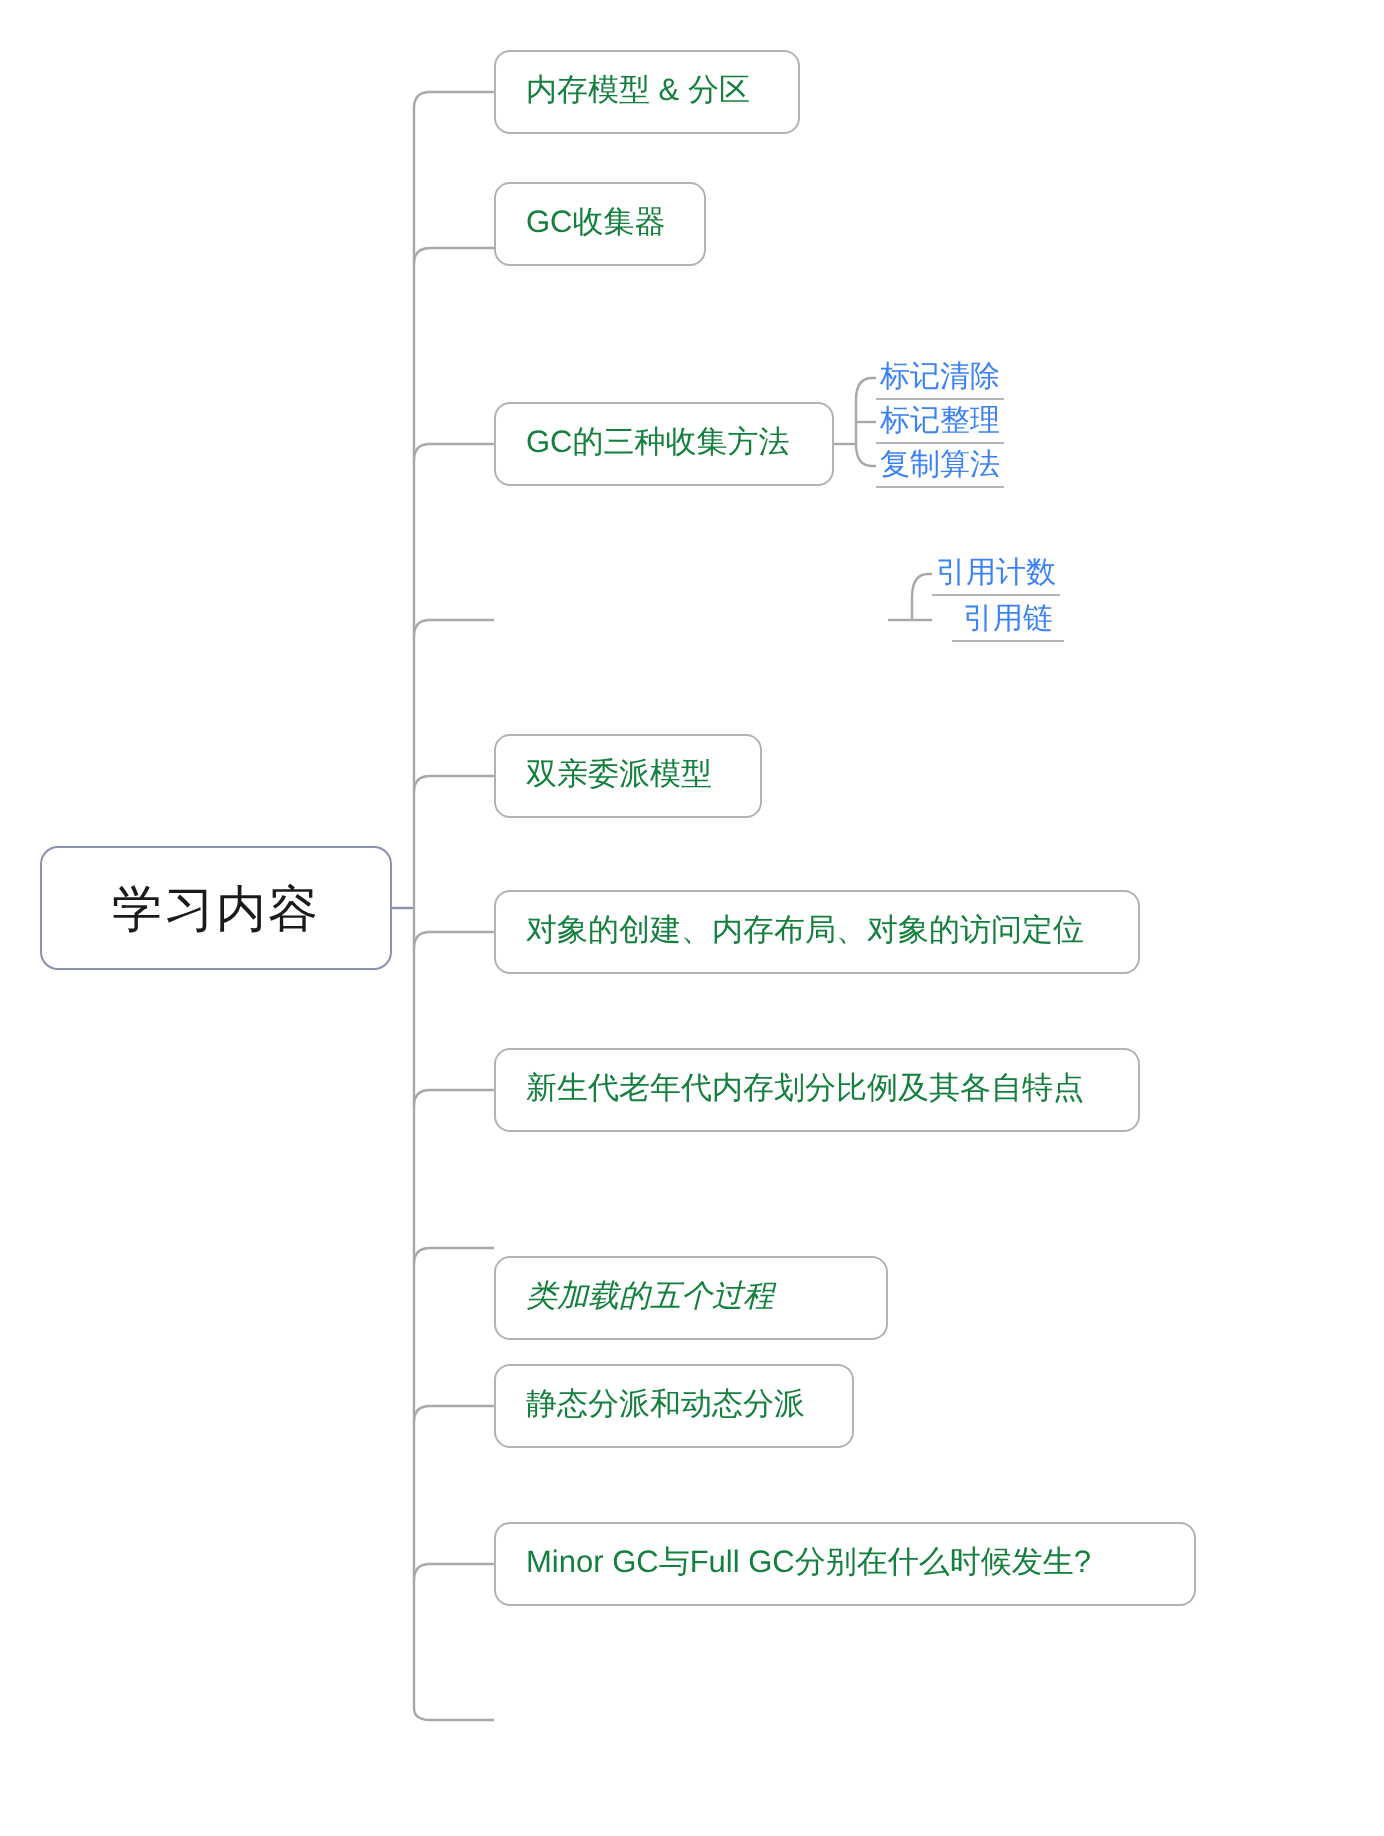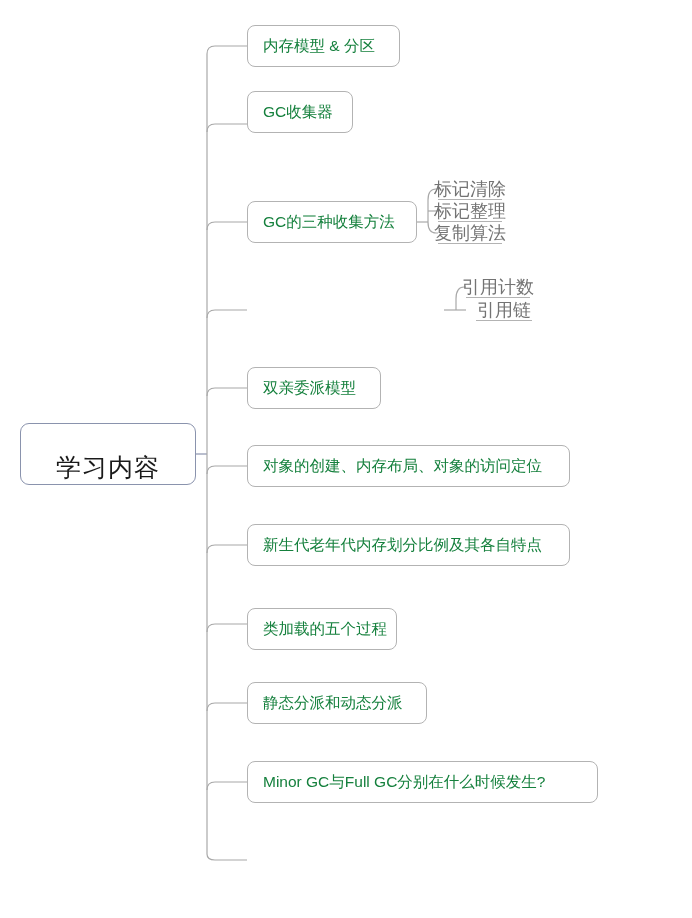--- a/index.html
+++ b/index.html
@@ -21,21 +21,21 @@
     position: absolute;
     left: 20px;
     top: 423px;
     width: 176px;
     height: 62px;
     box-sizing: border-box;
     border: 1.4px solid #8a93ad;
     border-radius: 9px;
     background: #ffffff;
     display: flex;
-    align-items: flex-end;
+    align-items: center;
     justify-content: center;
   }
   .root-label {
     font-family: "DejaVu Serif", "Liberation Serif", serif;
     font-size: 25px;
     color: #1a1a1a;
     letter-spacing: 1px;
     white-space: nowrap;
   }
 
@@ -63,22 +63,22 @@
     position: absolute;
     box-sizing: border-box;
     border-bottom: 1.1px solid #b3b3b3;
     display: flex;
     align-items: center;
     justify-content: center;
     height: 22px;
     padding: 0 7px;
   }
   .sub-label {
-    font-size: 18px;
-    color: #737373;
+    font-size: 15px;
+    color: #3b82f6;
     white-space: nowrap;
     line-height: 1;
   }
 
   
   #connectors {
     position: absolute;
     left: 0;
     top: 0;
     width: 692px;
@@ -166,21 +166,21 @@
   </div>
 
   <div class="branch-node" style="left:247px; top:445px; width:323px;">
     <span class="branch-label">对象的创建、内存布局、对象的访问定位</span>
   </div>
 
   <div class="branch-node" style="left:247px; top:524px; width:323px;">
     <span class="branch-label">新生代老年代内存划分比例及其各自特点</span>
   </div>
 
-  <div class="branch-node" style="left:247px; top:608px; width:150px;">
+  <div class="branch-node" style="left:247px; top:628px; width:197px;font-style:italic;">
     <span class="branch-label">类加载的五个过程</span>
   </div>
 
   <div class="branch-node" style="left:247px; top:682px; width:180px;">
     <span class="branch-label">静态分派和动态分派</span>
   </div>
 
   <div class="branch-node" style="left:247px; top:761px; width:351px;">
     <span class="branch-label">Minor GC与Full GC分别在什么时候发生?</span>
   </div>

